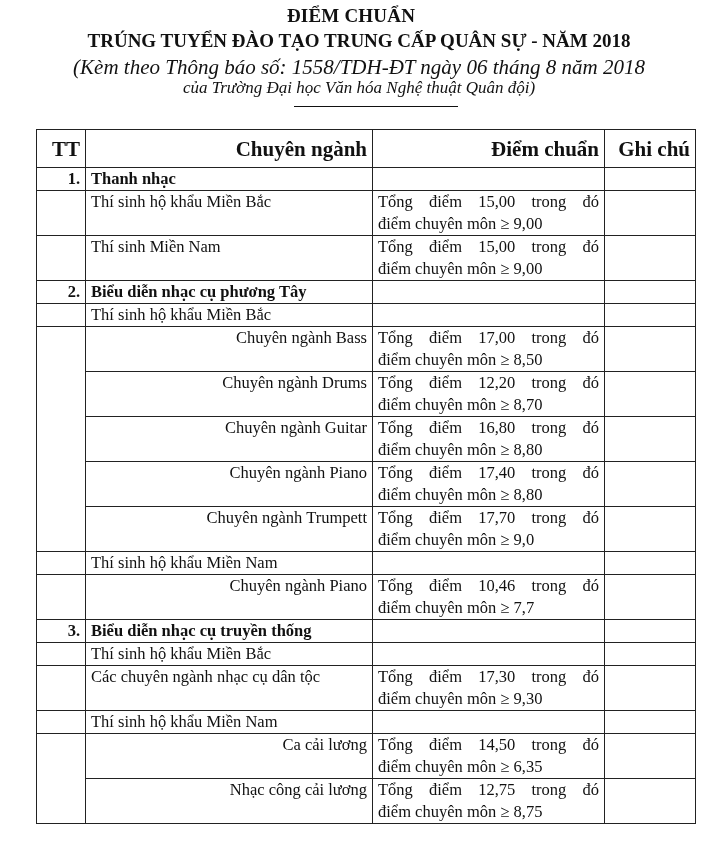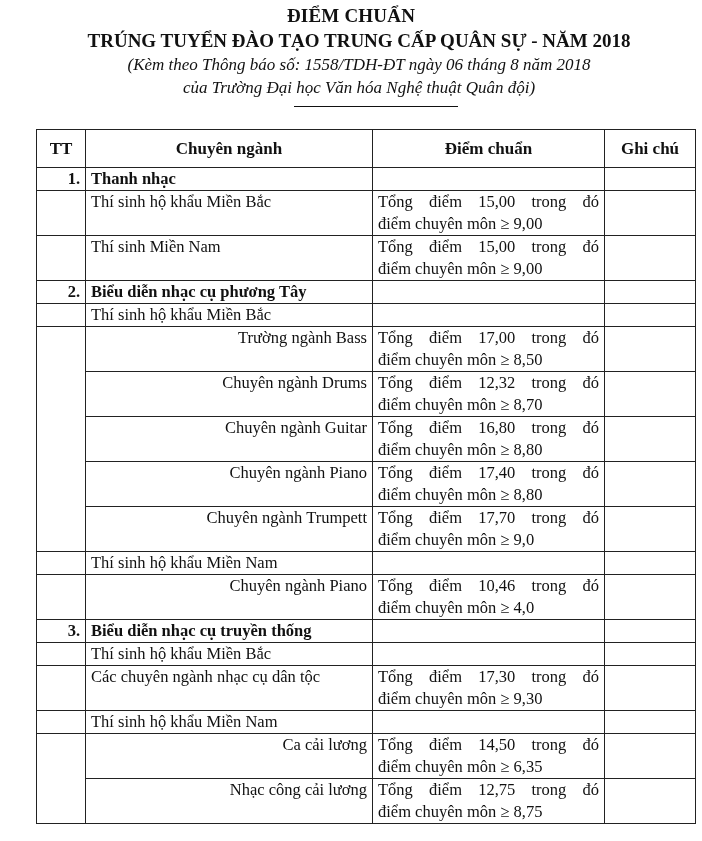--- a/index.html
+++ b/index.html
@@ -12,21 +12,21 @@
     .title1 {
       position: absolute; left: 0; width: 702px; top: 5px;
       font-weight: bold; font-size: 19px; text-align: center; letter-spacing: 0.2px;
     }
     .title2 {
       position: absolute; left: 0; width: 702px; top: 30px;
       font-weight: bold; font-size: 19px; text-align: center; padding-left: 16px; box-sizing: border-box;
     }
     .sub1 {
       position: absolute; left: 0; width: 702px; top: 55px;
-      font-style: italic; font-size: 17px; text-align: center; padding-left: 16px; box-sizing: border-box;
+      font-style: italic; font-size: 21px; text-align: center; padding-left: 16px; box-sizing: border-box;
     }
     .sub2 {
       position: absolute; left: 0; width: 702px; top: 78px;
       font-style: italic; font-size: 17px; text-align: center; padding-left: 16px; box-sizing: border-box;
     }
     .rule {
       position: absolute; left: 294px; top: 106px; width: 164px; height: 0;
       border-top: 1.5px solid #111;
     }
     table.scores {
@@ -39,21 +39,21 @@
     table.scores td, table.scores th {
       border: 1.3px solid #222;
       padding: 0 5px;
       vertical-align: top;
       line-height: 22px;
     }
     col.c-tt { width: 49px; }
     col.c-major { width: 287px; }
     col.c-score { width: 232px; }
     col.c-note { width: 91px; }
-    th { font-weight: bold; height: 37px; vertical-align: middle !important; text-align: center; font-size: 17px; }
+    th { font-weight: bold; height: 37px; vertical-align: middle !important; text-align: right; font-size: 21px; }
     .tt { text-align: right; font-weight: bold; padding-right: 5px !important; }
     .sec { font-weight: bold; margin-top: 43px; }
     .right { text-align: right; }
     .score { text-align: justify; text-align-last: left; margin-left: 13px; }
     .score .l1 { display: block; text-align: justify; text-align-last: justify; }
     .score .l2 { display: block; }
     tr.h1 td { height: 22px; }
     tr.h2 td { height: 44px; }
   </style>
 </head>
@@ -114,31 +114,31 @@
       <td></td>
     </tr>
     <tr class="h1">
       <td></td>
       <td>Thí sinh hộ khẩu Miền Bắc</td>
       <td></td>
       <td></td>
     </tr>
     <tr class="h2">
       <td rowspan="5"></td>
-      <td class="right">Trường ngành Bass</td>
+      <td class="right">Chuyên ngành Bass</td>
       <td class="score">
         <span class="l1">Tổng điểm 17,00 trong đó</span>
         <span class="l2">điểm chuyên môn ≥ 8,50</span>
       </td>
       <td></td>
     </tr>
     <tr class="h2">
       <td class="right">Chuyên ngành Drums</td>
       <td class="score">
-        <span class="l1">Tổng điểm 12,32 trong đó</span>
+        <span class="l1">Tổng điểm 12,20 trong đó</span>
         <span class="l2">điểm chuyên môn ≥ 8,70</span>
       </td>
       <td></td>
     </tr>
     <tr class="h2">
       <td class="right">Chuyên ngành Guitar</td>
       <td class="score">
         <span class="l1">Tổng điểm 16,80 trong đó</span>
         <span class="l2">điểm chuyên môn ≥ 8,80</span>
       </td>
@@ -164,21 +164,21 @@
       <td></td>
       <td>Thí sinh hộ khẩu Miền Nam</td>
       <td></td>
       <td></td>
     </tr>
     <tr class="h2">
       <td></td>
       <td class="right">Chuyên ngành Piano</td>
       <td class="score">
         <span class="l1">Tổng điểm 10,46 trong đó</span>
-        <span class="l2">điểm chuyên môn ≥ 4,0</span>
+        <span class="l2">điểm chuyên môn ≥ 7,7</span>
       </td>
       <td></td>
     </tr>
 
     <tr class="h1">
       <td class="tt">3.</td>
       <td class="sec">Biểu diễn nhạc cụ truyền thống</td>
       <td></td>
       <td></td>
     </tr>

